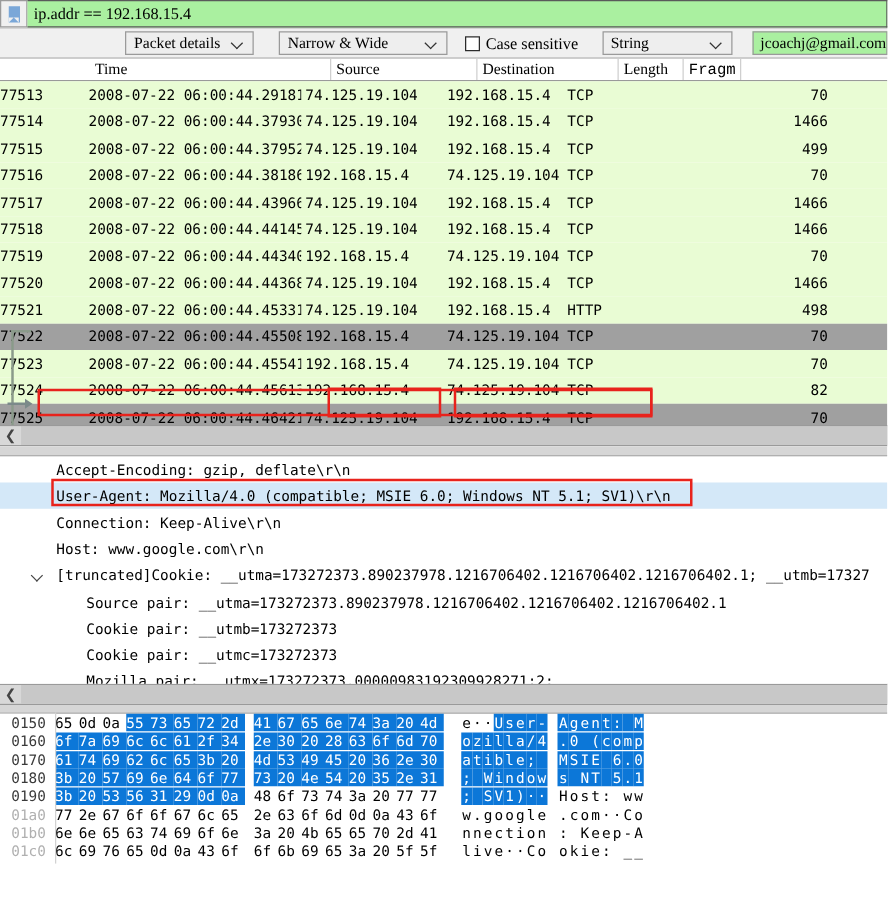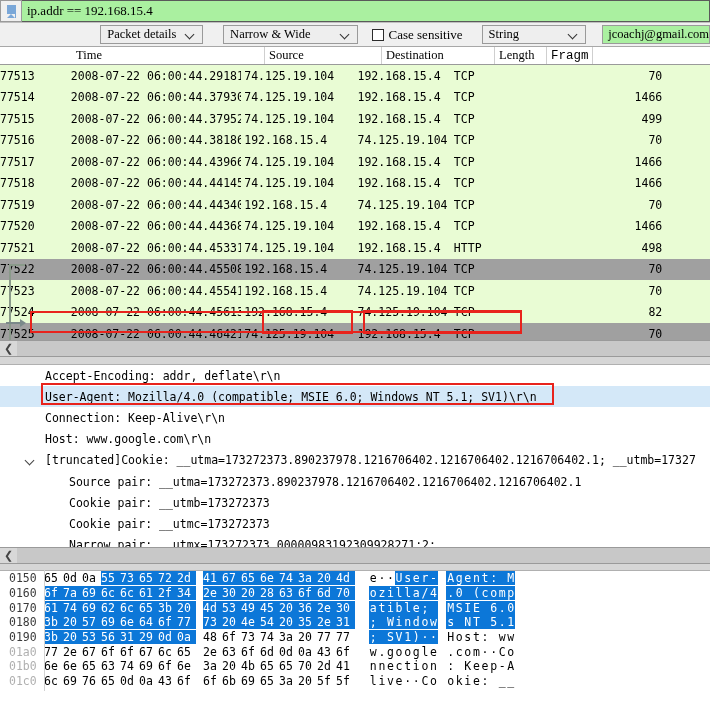--- a/index.html
+++ b/index.html
@@ -520,21 +520,21 @@
 
 <div class="hscroll">
   <div class="sb-left">❮</div>
   <div class="sb-track"></div>
 </div>
 
 <div class="details-pane">
   <div class="dtop-strip"></div>
   <div id="details-rows">
       <div class="drow">
-        <span class="ind1">Accept-Encoding: addr, deflate\r\n</span>
+        <span class="ind1">Accept-Encoding: gzip, deflate\r\n</span>
       </div>
       <div class="drow highlight">
         <span class="ind1">User-Agent: Mozilla/4.0 (compatible; MSIE 6.0; Windows NT 5.1; SV1)\r\n</span>
       </div>
       <div class="drow">
         <span class="ind1">Connection: Keep-Alive\r\n</span>
       </div>
       <div class="drow">
         <span class="ind1">Host: www.google.com\r\n</span>
       </div>
@@ -545,21 +545,21 @@
       <div class="drow">
         <span class="ind2">Source pair: __utma=173272373.890237978.1216706402.1216706402.1216706402.1</span>
       </div>
       <div class="drow">
         <span class="ind2">Cookie pair: __utmb=173272373</span>
       </div>
       <div class="drow">
         <span class="ind2">Cookie pair: __utmc=173272373</span>
       </div>
       <div class="drow">
-        <span class="ind2">Narrow pair: __utmx=173272373.00000983192309928271:2:</span>
+        <span class="ind2">Mozilla pair: __utmx=173272373.00000983192309928271:2:</span>
       </div>
     </div>
 
   <div class="anno-box" style="left:41px; top:26px; width:513px; height:22px;"></div>
 
 </div>
 
 <div class="hscroll">
   <div class="sb-left">❮</div>
   <div class="sb-track"></div>

